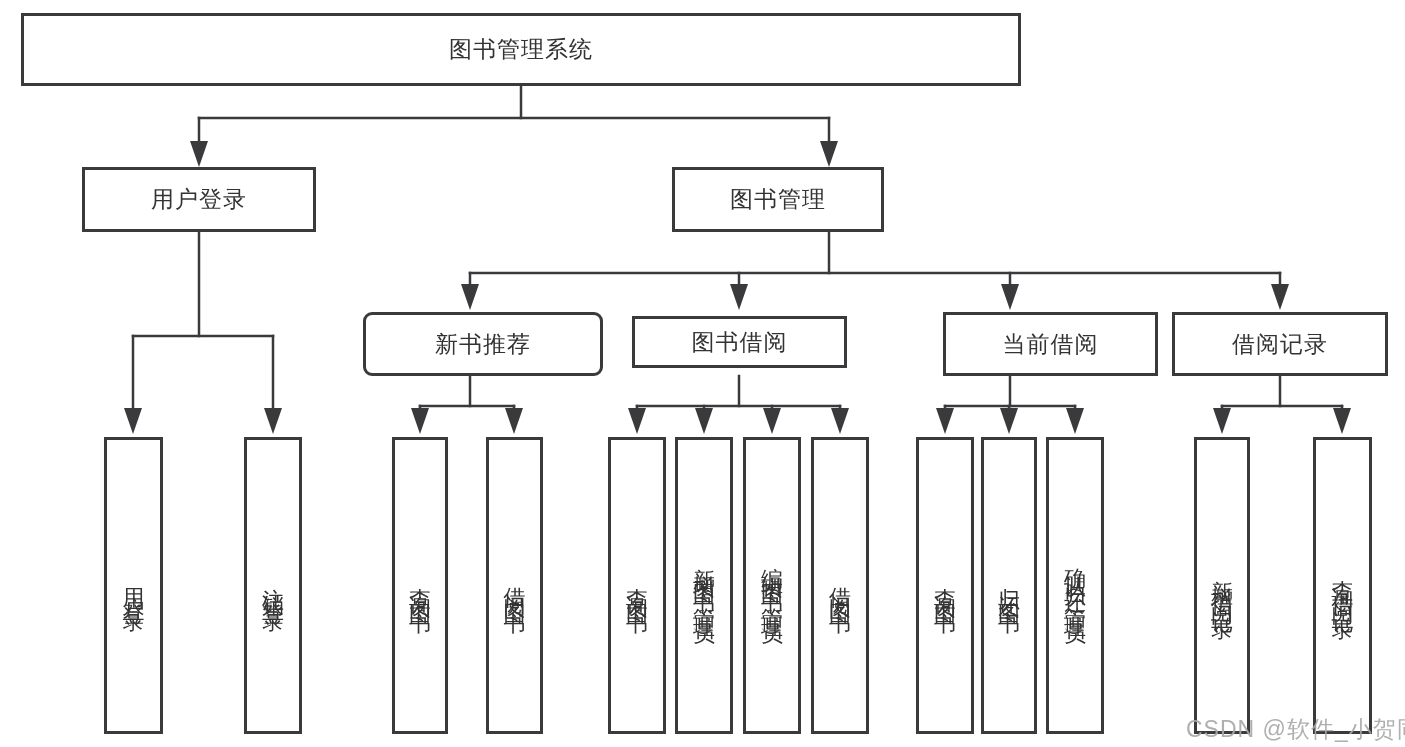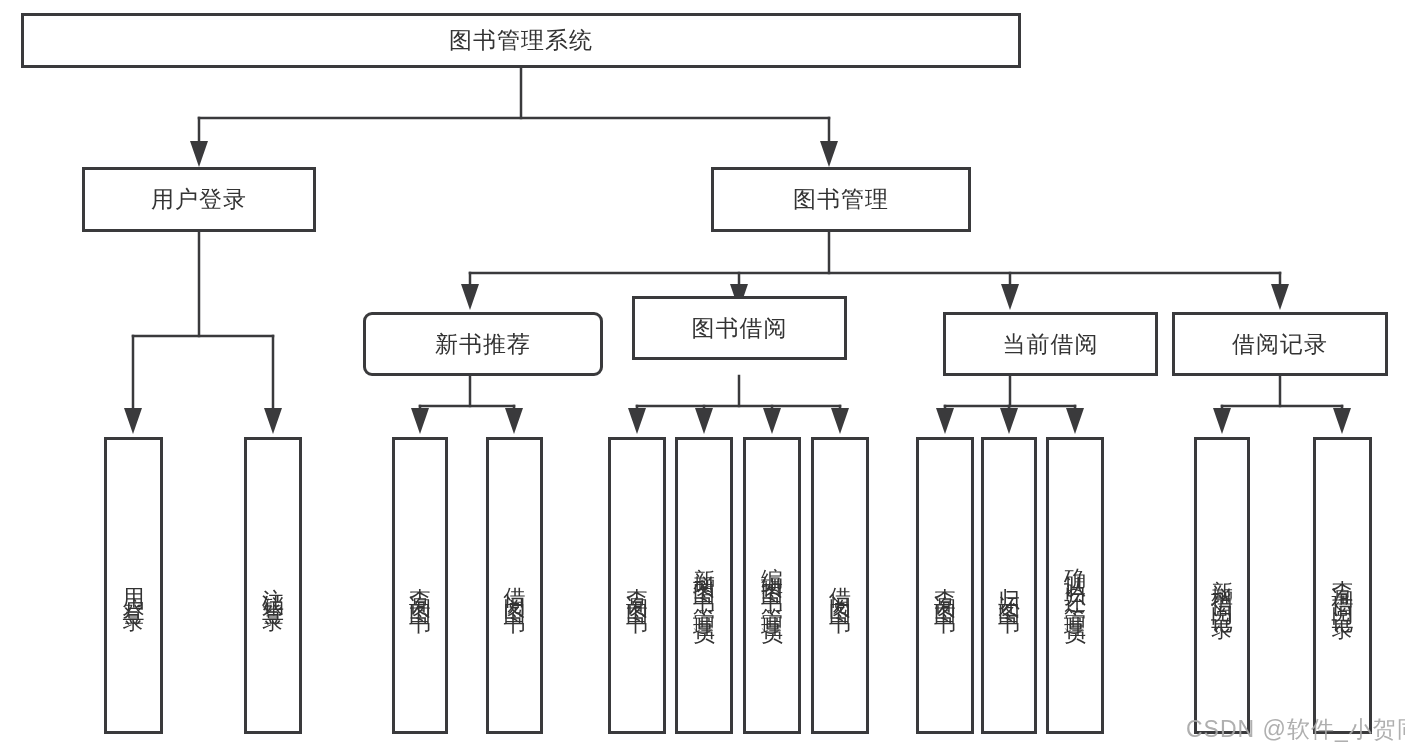--- a/index.html
+++ b/index.html
@@ -115,27 +115,27 @@
       <polygon points="763,408 781,408 772,434"></polygon>
       <polygon points="831,408 849,408 840,434"></polygon>
       <polygon points="936,408 954,408 945,434"></polygon>
       <polygon points="1000,408 1018,408 1009,434"></polygon>
       <polygon points="1066,408 1084,408 1075,434"></polygon>
       <polygon points="1213,408 1231,408 1222,434"></polygon>
       <polygon points="1333,408 1351,408 1342,434"></polygon>
     </g>
   </svg>
 
-  <div class="node" style="left:21px; top:13px; width:1000px; height:55px;text-align:center;">图书管理系统</div>
+  <div class="node" style="left:21px; top:13px; width:1000px; height:73px;text-align:center;">图书管理系统</div>
 
   <div class="node" style="left:82px; top:167px; width:234px; height:65px;">用户登录</div>
-  <div class="node" style="left:711px; top:167px; width:260px; height:65px;">图书管理</div>
+  <div class="node" style="left:672px; top:167px; width:212px; height:65px;">图书管理</div>
 
   <div class="node" style="left:363px; top:312px; width:240px; height:64px;border-radius:9px;">新书推荐</div>
-  <div class="node" style="left:632px; top:296px; width:215px; height:64px;">图书借阅</div>
+  <div class="node" style="left:632px; top:316px; width:215px; height:52px;">图书借阅</div>
   <div class="node" style="left:903px; top:312px; width:215px; height:64px;margin-left:40px;">当前借阅</div>
   <div class="node" style="left:1172px; top:312px; width:216px; height:64px;">借阅记录</div>
 
   <div class="node leaf" style="left:104px; top:437px; width:59px; height:297px;">
     <span class="vtext">用户登录</span>
   </div>
   <div class="node leaf" style="left:244px; top:437px; width:58px; height:297px;">
     <span class="vtext">注销登录</span>
   </div>
 

